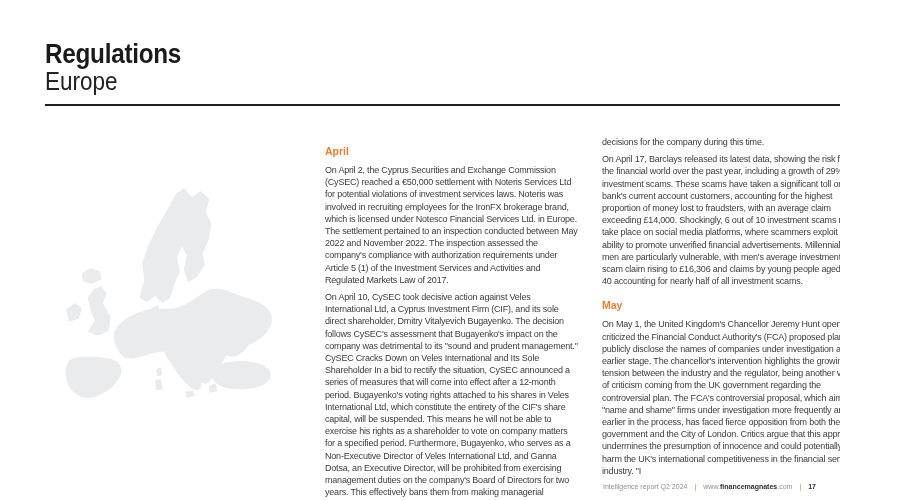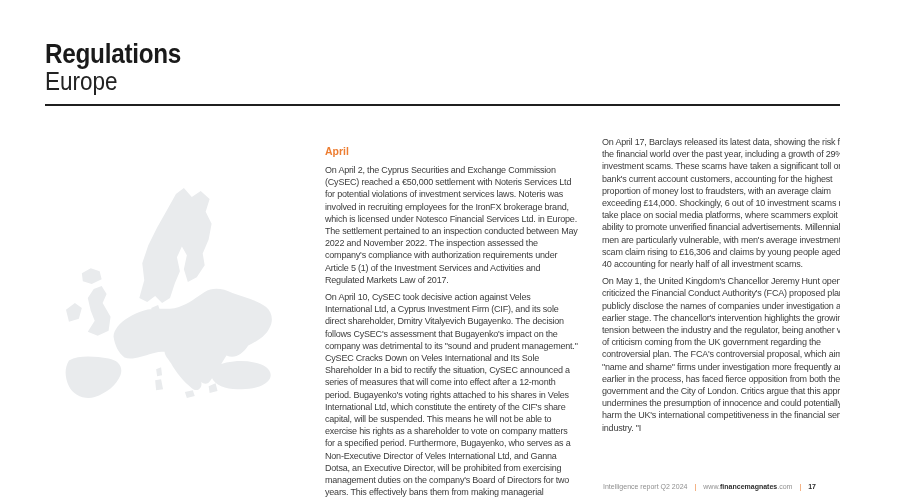--- a/index.html
+++ b/index.html
@@ -56,21 +56,23 @@
              M151,183 C162,177 178,175 192,178 C203,180 211,186 208,194 C204,202 190,206 175,205 C163,205 152,201 149,193 C147,189 148,186 151,183 Z" fill="#E9EBED"></path>
   </svg>
 
   <section class="col col-left">
     <h3 class="section-header">April</h3>
     <p>On April 2, the Cyprus Securities and Exchange Commission (CySEC) reached a €50,000 settlement with Noteris Services Ltd for potential violations of investment services laws. Noteris was involved in recruiting employees for the IronFX brokerage brand, which is licensed under Notesco Financial Services Ltd. in Europe. The settlement pertained to an inspection conducted between May 2022 and November 2022. The inspection assessed the company's compliance with authorization requirements under Article 5 (1) of the Investment Services and Activities and Regulated Markets Law of 2017.</p>
     <p>On April 10, CySEC took decisive action against Veles International Ltd, a Cyprus Investment Firm (CIF), and its sole direct shareholder, Dmitry Vitalyevich Bugayenko. The decision follows CySEC's assessment that Bugayenko's impact on the company was detrimental to its "sound and prudent management." CySEC Cracks Down on Veles International and Its Sole Shareholder In a bid to rectify the situation, CySEC announced a series of measures that will come into effect after a 12-month period. Bugayenko's voting rights attached to his shares in Veles International Ltd, which constitute the entirety of the CIF's share capital, will be suspended. This means he will not be able to exercise his rights as a shareholder to vote on company matters for a specified period. Furthermore, Bugayenko, who serves as a Non-Executive Director of Veles International Ltd, and Ganna Dotsa, an Executive Director, will be prohibited from exercising management duties on the company's Board of Directors for two years. This effectively bans them from making managerial</p>
   </section>
 
   <section class="col col-right">
+    <p>decisions for the company during this time.</p>
     <p>On April 17, Barclays released its latest data, showing the risk facing the financial world over the past year, including a growth of 29% in investment scams. These scams have taken a significant toll on the bank's current account customers, accounting for the highest proportion of money lost to fraudsters, with an average claim exceeding £14,000. Shockingly, 6 out of 10 investment scams now take place on social media platforms, where scammers exploit the ability to promote unverified financial advertisements. Millennials and men are particularly vulnerable, with men's average investment scam claim rising to £16,306 and claims by young people aged 21-40 accounting for nearly half of all investment scams.</p>
+    <h3 class="section-header">May</h3>
     <p>On May 1, the United Kingdom's Chancellor Jeremy Hunt openly criticized the Financial Conduct Authority's (FCA) proposed plan to publicly disclose the names of companies under investigation at an earlier stage. The chancellor's intervention highlights the growing tension between the industry and the regulator, being another voice of criticism coming from the UK government regarding the controversial plan. The FCA's controversial proposal, which aims to "name and shame" firms under investigation more frequently and earlier in the process, has faced fierce opposition from both the government and the City of London.  Critics argue that this approach undermines the presumption of innocence and could potentially harm the UK's international competitiveness in the financial services industry. "I</p>
   </section>
 
   <footer class="pagefoot">
     <span class="f-gray">Intelligence report Q2 2024</span>
     <span class="f-sep">|</span>
     <span class="f-url">
       <span class="f-gray">www.</span>
       <span class="f-bold">financemagnates</span>
       <span class="f-gray">.com</span>

